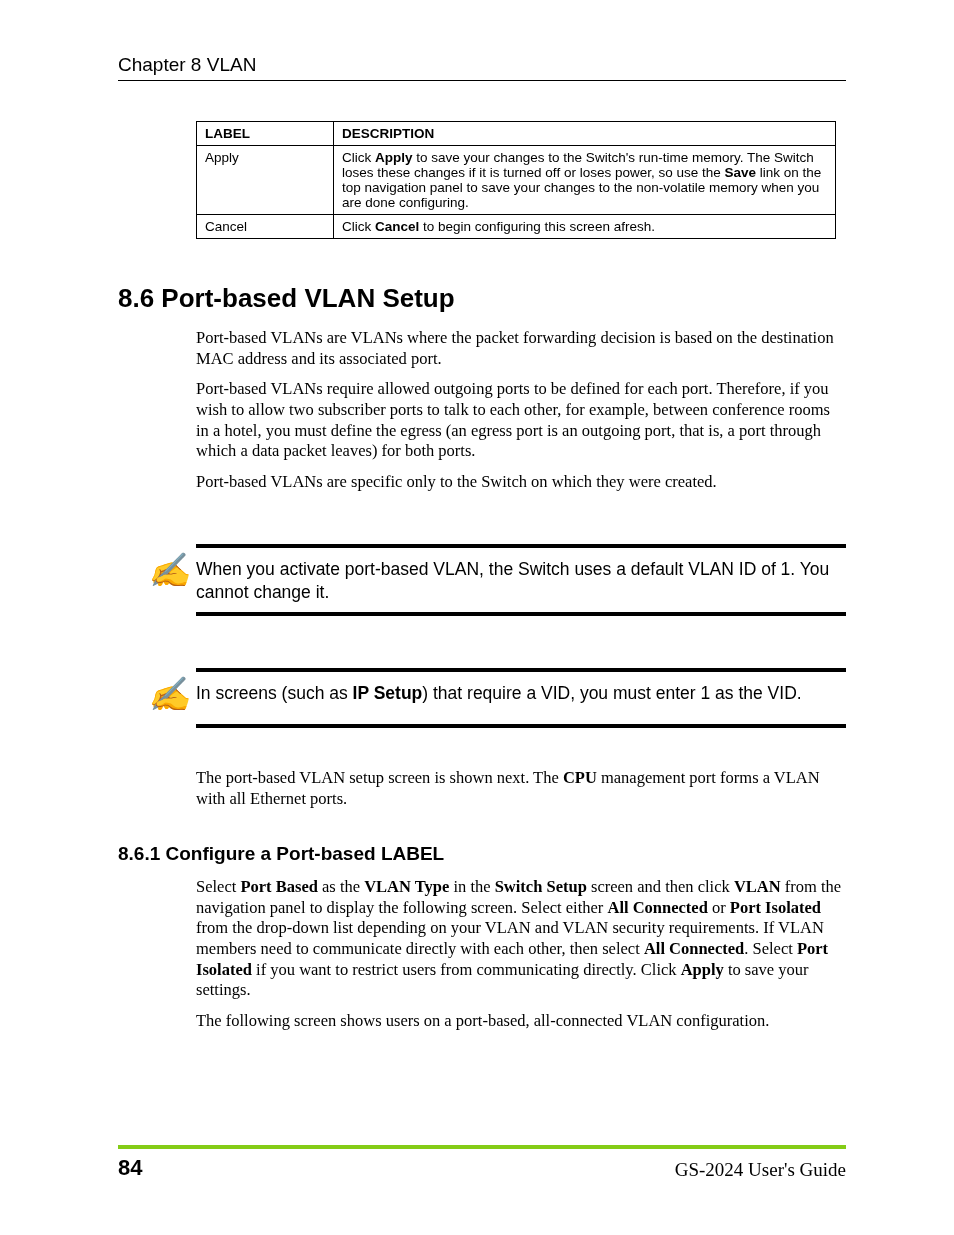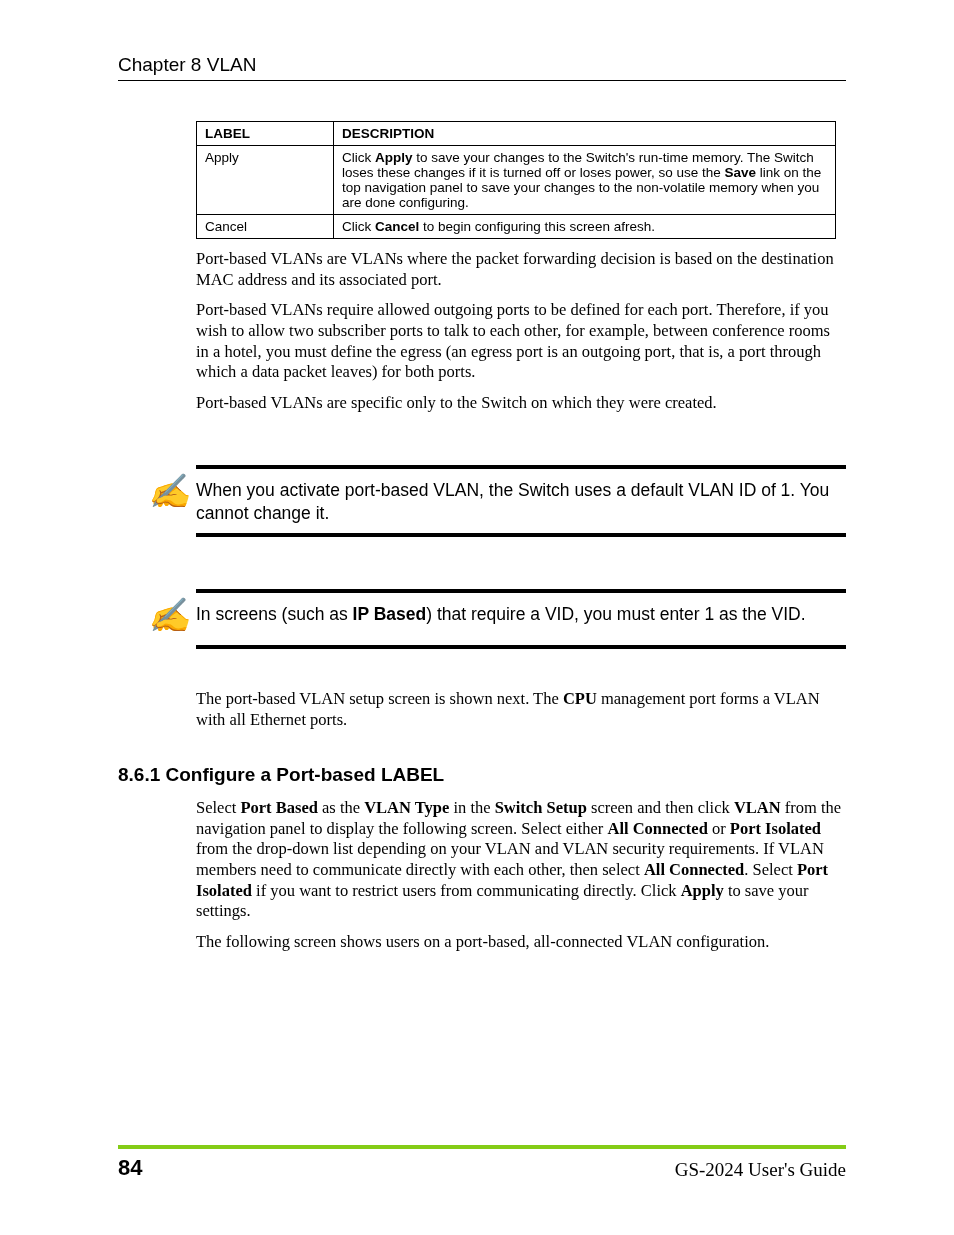--- a/index.html
+++ b/index.html
@@ -148,40 +148,41 @@
       </tr>
       <tr>
         <td>Cancel</td>
         <td>
           <span>Click </span><span class="b">Cancel</span><span> to begin configuring this screen afresh.</span>
         </td>
       </tr>
     </tbody>
   </table>
 
+  <h2 class="section">8.6  Port-based VLAN Setup</h2>
 
   <p class="body-para">Port-based VLANs are VLANs where the packet forwarding decision is based on the destination MAC address and its associated port.</p>
   <p class="body-para">Port-based VLANs require allowed outgoing ports to be defined for each port. Therefore, if you wish to allow two subscriber ports to talk to each other, for example, between conference rooms in a hotel, you must define the egress (an egress port is an outgoing port, that is, a port through which a data packet leaves) for both ports.</p>
   <p class="body-para">Port-based VLANs are specific only to the Switch on which they were created.</p>
 
   <div class="note-block">
     <hr class="note-rule-thick">
     <div class="note-row">
       <div class="note-icon">✍</div>
       <div class="note-text">When you activate port-based VLAN, the Switch uses a default VLAN ID of 1. You cannot change it.</div>
     </div>
     <hr class="note-rule-thick">
   </div>
 
   <div class="note-block">
     <hr class="note-rule-thick">
     <div class="note-row">
       <div class="note-icon">✍</div>
       <div class="note-text">
-        <span>In screens (such as </span><span class="b">IP Based</span><span>) that require a VID, you must enter 1 as the VID.</span>
+        <span>In screens (such as </span><span class="b">IP Setup</span><span>) that require a VID, you must enter 1 as the VID.</span>
       </div>
     </div>
     <hr class="note-rule-thick">
   </div>
 
   <p class="body-para" style="margin-top:40px;">
     <span>The port-based VLAN setup screen is shown next. The </span><span class="b">CPU</span><span> management port forms a VLAN with all Ethernet ports.</span>
   </p>
 
   <h3 class="subsection">8.6.1  Configure a Port-based LABEL</h3>

